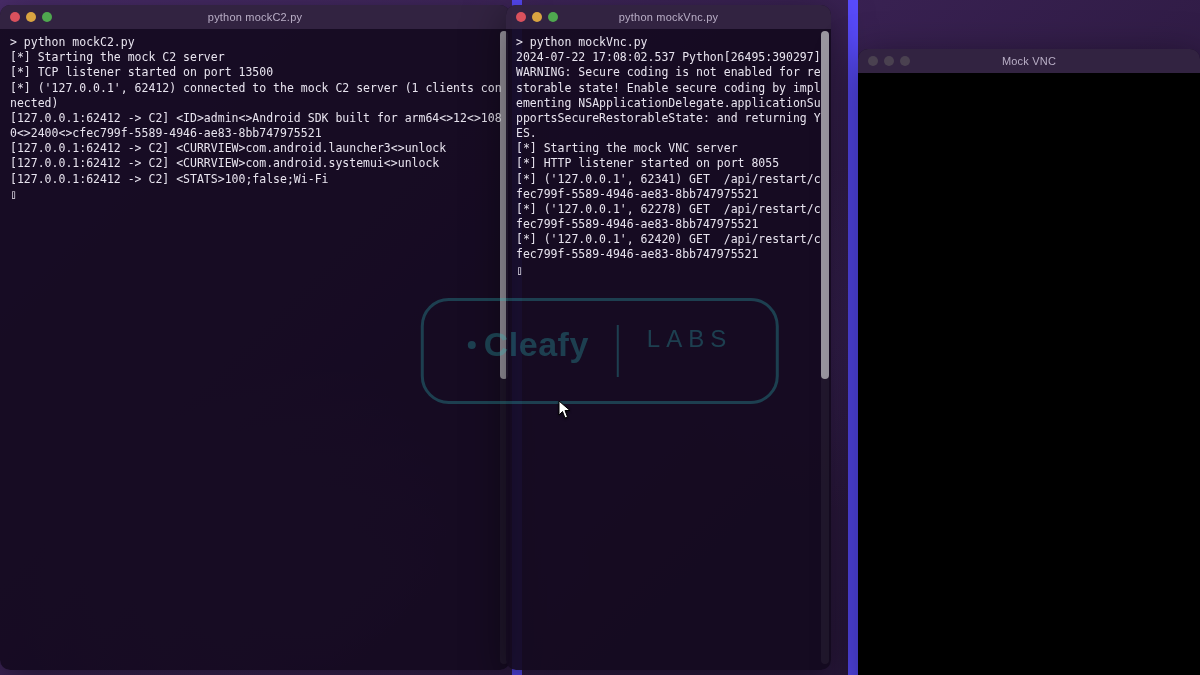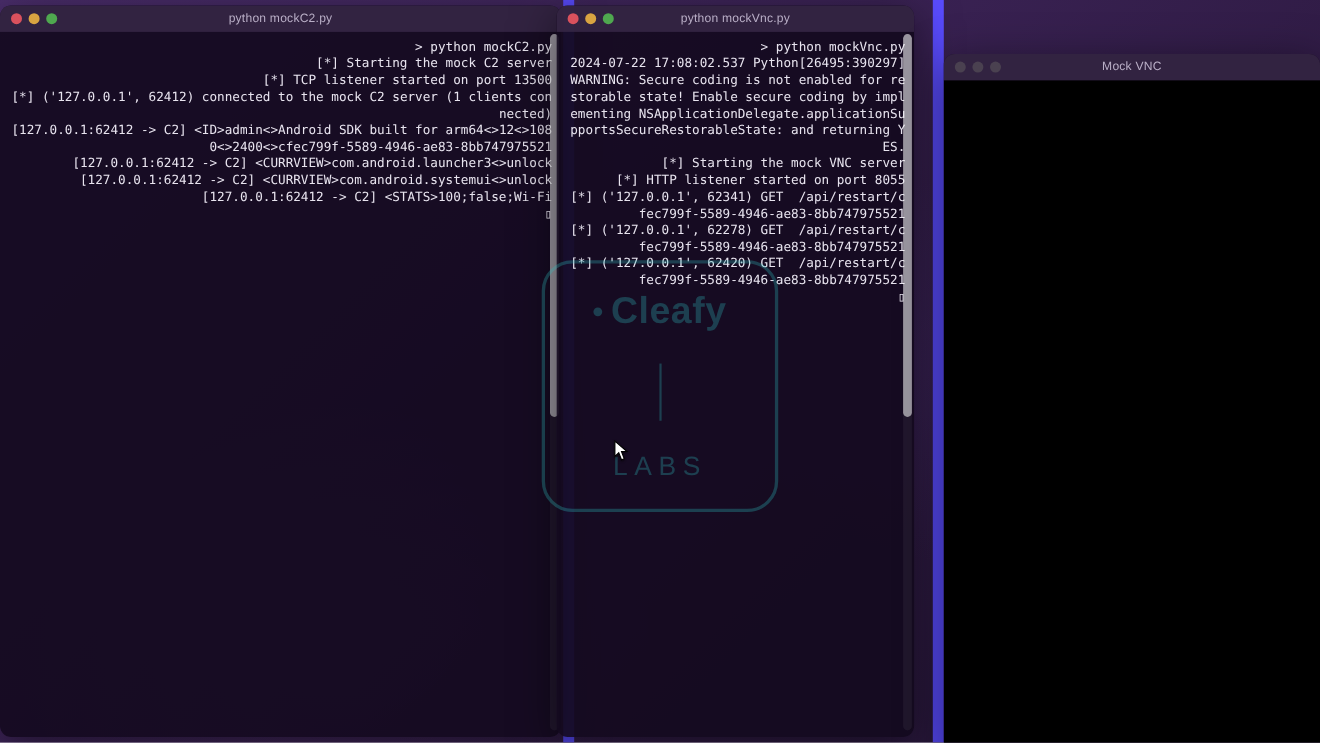--- a/index.html
+++ b/index.html
@@ -55,21 +55,20 @@
   }
   .term-body {
     flex: 1 1 auto;
     padding: 6px 8px 8px 10px;
     color: #e8e4ef;
     font-size: 11.5px;
     line-height: 1.32;
     white-space: pre-wrap;
     word-break: break-all;
     position: relative;
-    text-align: right;
   }
   .term-line { display: block; }
   .vnc-body {
     flex: 1;
     background: #000;
   }
   .scrollbar {
     position: absolute; right: 2px; top: 26px; bottom: 6px; width: 8px;
   }
   .scrollbar .track {
@@ -79,29 +78,28 @@
   }
   .scrollbar .thumb {
     position: absolute; left: 0; right: 0; top: 0; height: 55%;
     background: rgba(255,255,255,0.55);
     border-radius: 4px;
   }
   .watermark {
     position: absolute;
     left: 50%; top: 52%;
     transform: translate(-50%, -50%);
-    display: flex; align-items: center; gap: 28px;
+    display: flex; align-items: flex-start; gap: 28px;
     padding: 24px 44px;
     border: 3px solid rgba(45,190,190,0.35);
     border-radius: 28px;
     color: rgba(45,190,190,0.35);
     font-family: -apple-system, "Helvetica Neue", sans-serif;
     pointer-events: none;
     opacity: 0.85;
-    flex-direction: column;
   }
   .wm-divider {
     width: 2px; height: 52px; background: rgba(45,190,190,0.35);
   }
   .wm-brand { font-size: 34px; font-weight: 600; letter-spacing: 0.5px; display:flex; align-items:center; gap:6px;}
   .wm-labs  { font-size: 24px; font-weight: 400; letter-spacing: 6px; }
   .wm-dot { width:8px; height:8px; border-radius:50%; background: rgba(45,190,190,0.35); display:inline-block; margin-right:2px;}
   .cursor-ptr {
     position: absolute;
     width: 14px; height: 20px;

